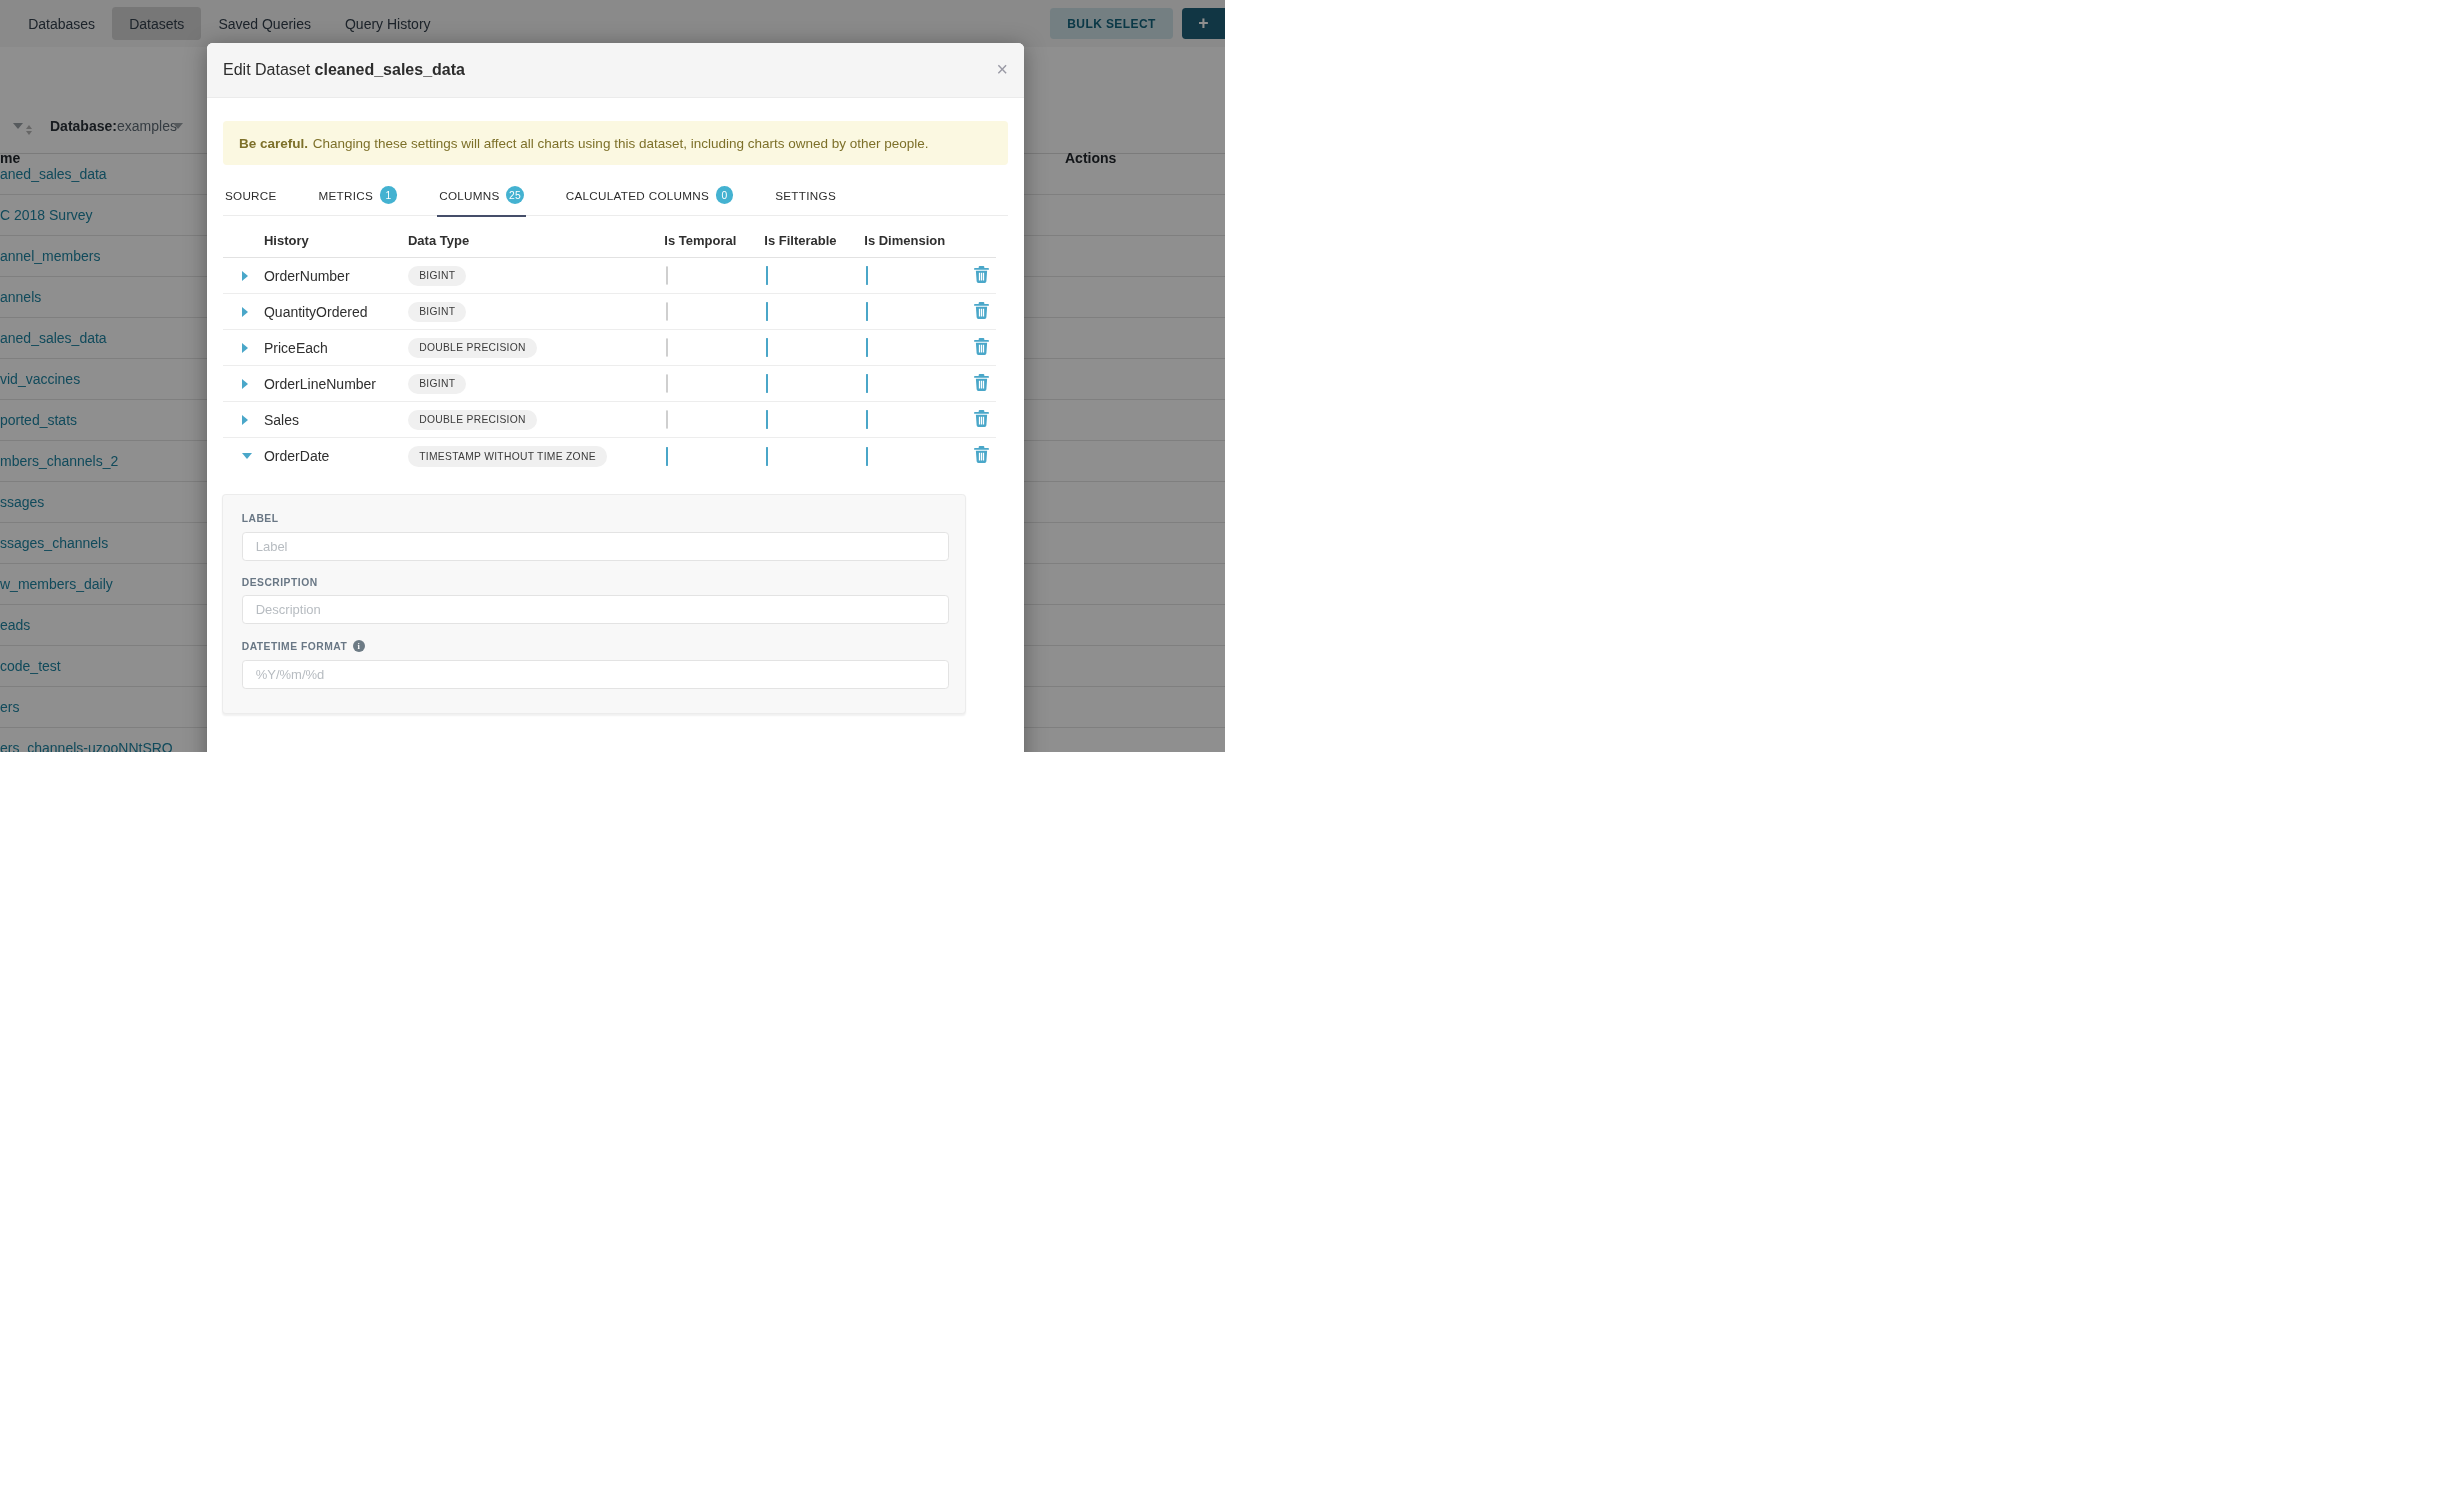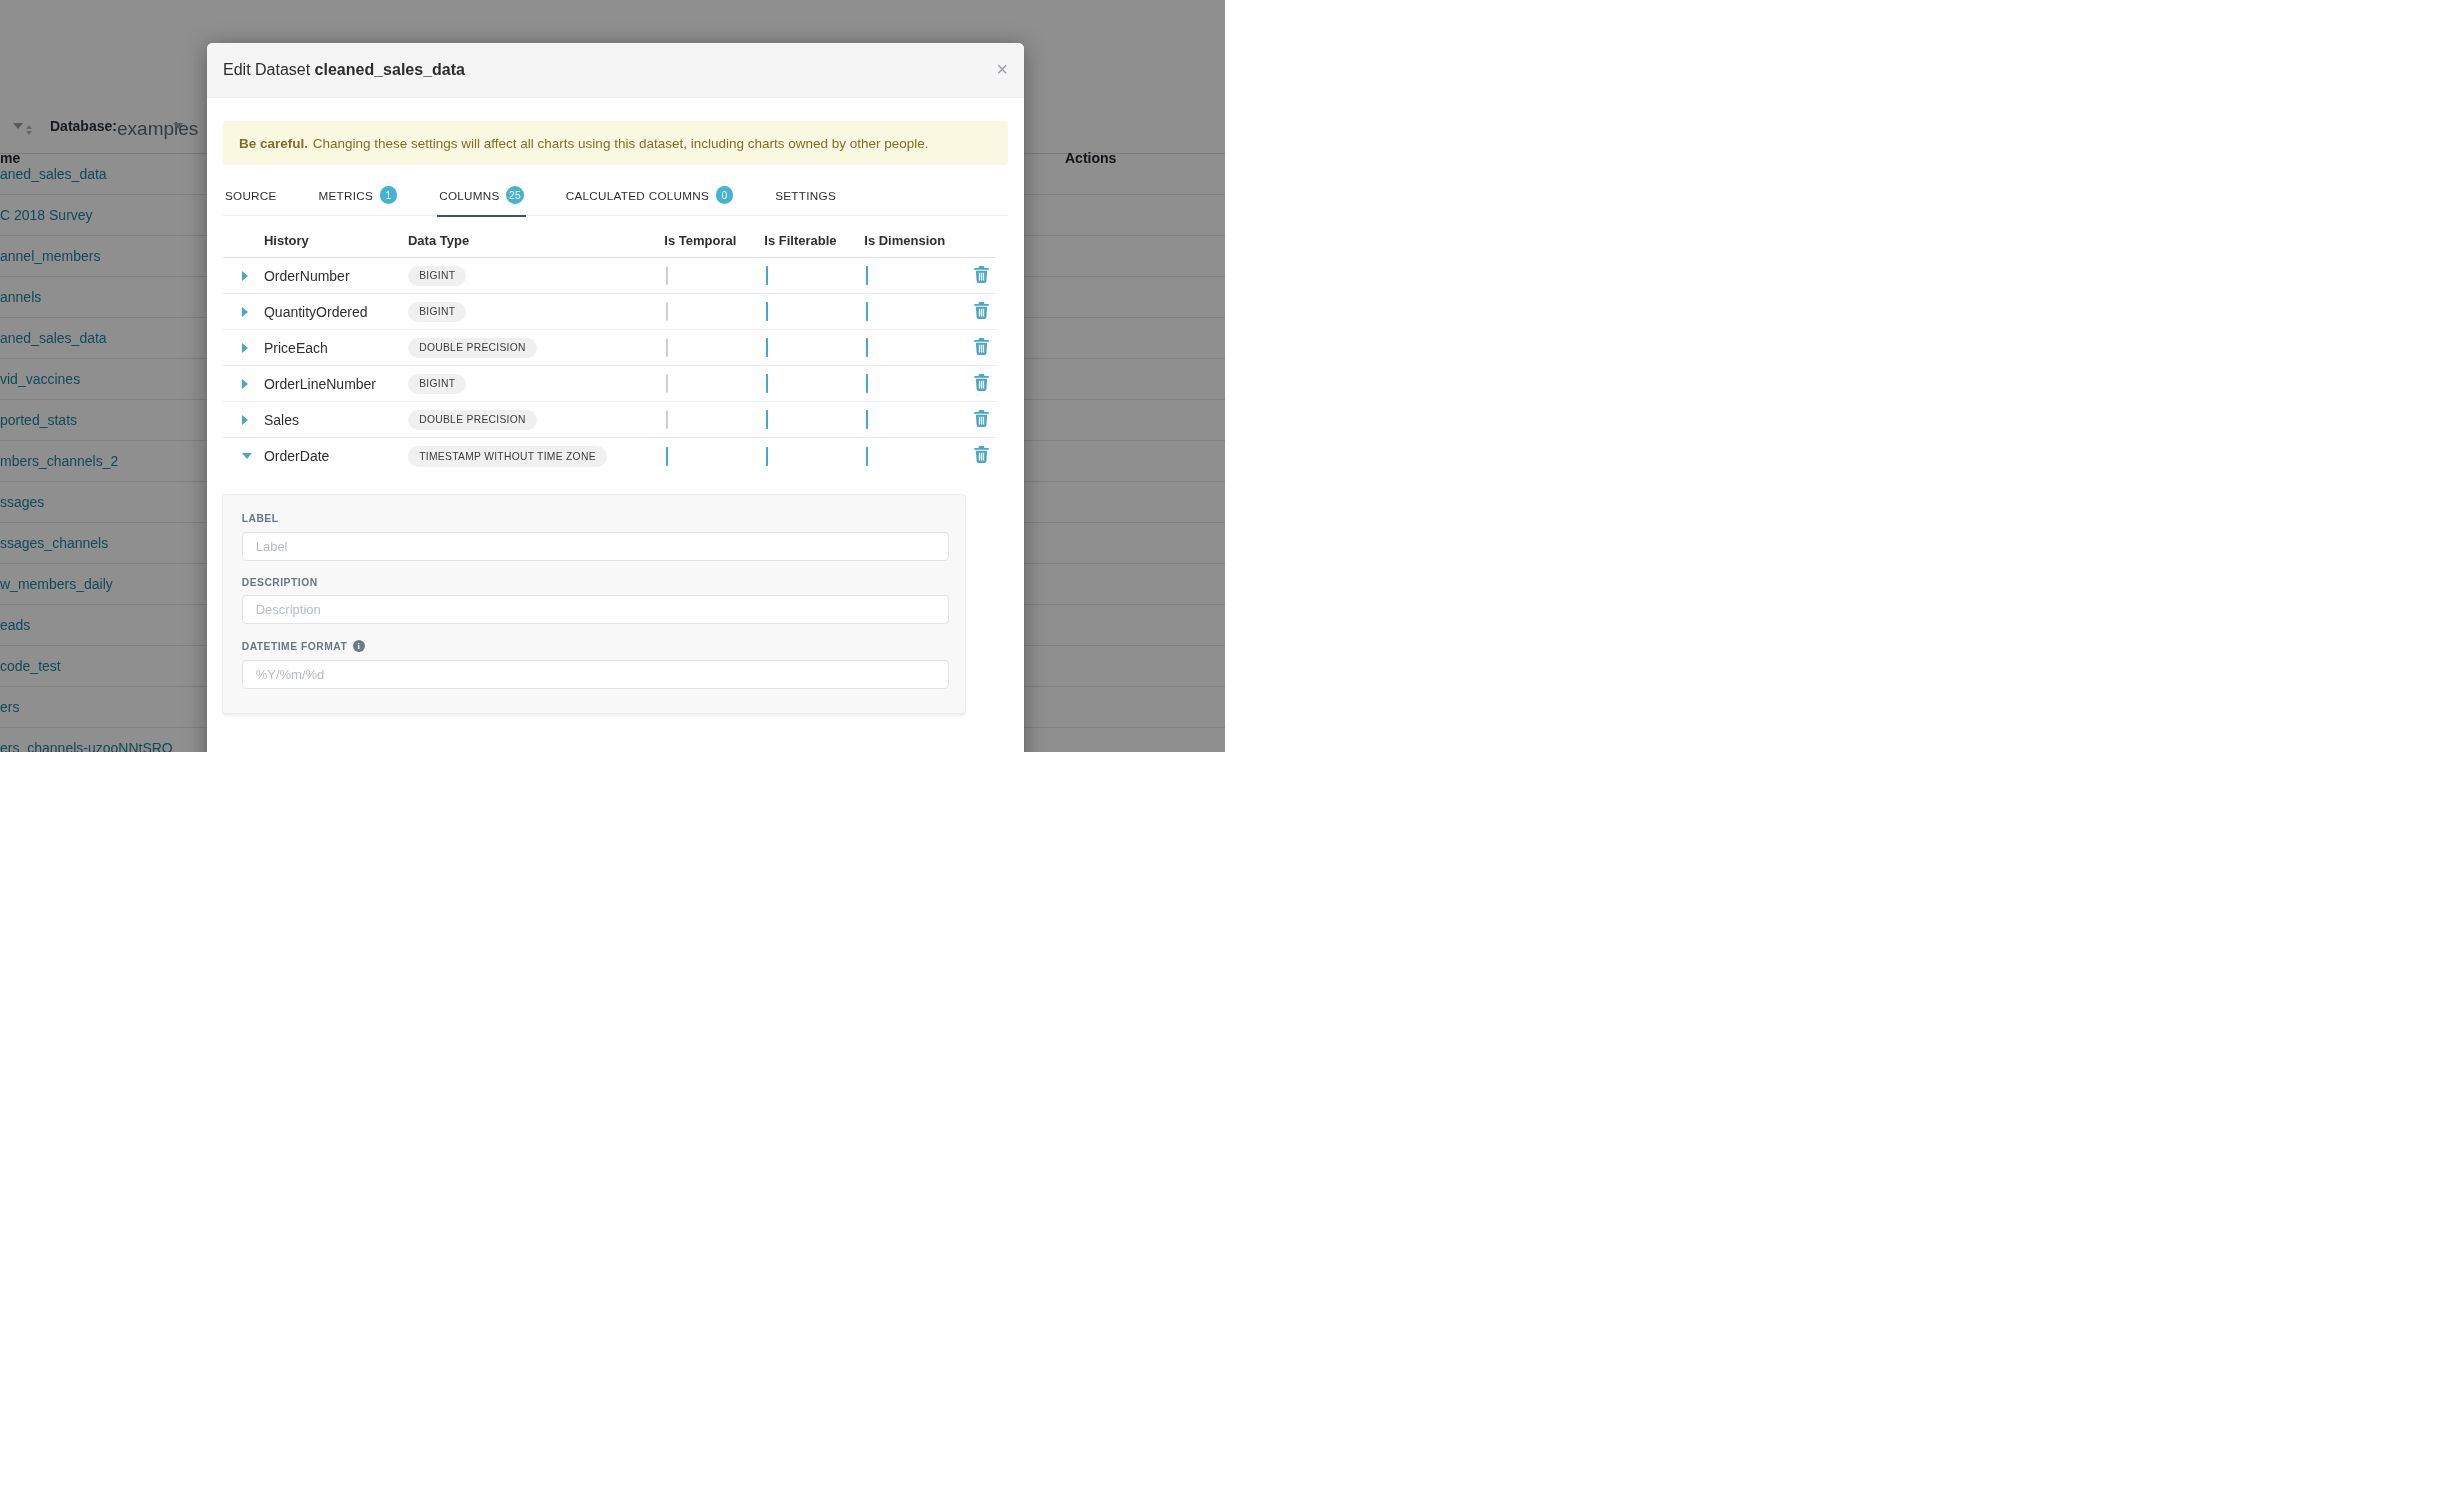--- a/index.html
+++ b/index.html
@@ -16,21 +16,21 @@
   .btn-bulk { background:#cfe2e8; color:#12647e; border:none; border-radius:3.7px;
     font-size:12px; font-weight:700; letter-spacing:0.4px; padding:8.4px 17px; cursor:pointer; }
   .btn-add { background:#1f6179; color:#fff; border:none; border-radius:3.7px 0 0 3.7px;
     width:43px; height:31px; font-size:17.7px; font-weight:700; cursor:pointer; }
 
   .toolbar { position:absolute; left:0; top:47px; width:100%; height:57px; background:#fff; }
   .caret { display:inline-block; width:0; height:0; border-left:5.6px solid transparent;
     border-right:5.6px solid transparent; border-top:6.5px solid #9aa0a6; }
   .tb-caret1 { position:absolute; left:13px; top:76px; }
   .tb-db-label { position:absolute; left:50px; top:71px; font-size:14px; font-weight:700; color:#2b323a; }
-  .tb-db-value { position:absolute; left:117px; top:71px; font-size:19px; color:#5f6b76; }
+  .tb-db-value { position:absolute; left:117px; top:71px; font-size:14px; color:#5f6b76; }
   .tb-caret2 { position:absolute; left:173px; top:76px; }
 
   .bgtable { position:absolute; left:0; top:110px; width:100%; }
   .bg-head { height:44px; border-bottom:0.9px solid #dcdcdc; position:relative; }
   .bg-head-name { position:absolute; left:0; top:28px; font-size:14px; font-weight:700; color:#23282e;margin-top:12px; }
   .sort-icon { position:absolute; left:26px; top:15px; display:flex; flex-direction:column; gap:1.9px; }
   .sort-icon i { display:block; width:0; height:0; border-left:3.7px solid transparent; border-right:3.7px solid transparent; }
   .sort-up { border-bottom:4.7px solid #b6b6b6; }
   .sort-down { border-top:4.7px solid #b6b6b6; }
   .bg-head-actions { position:absolute; left:1065px; top:12px; font-size:14px; font-weight:700; color:#23282e;margin-top:28px; }
@@ -91,20 +91,32 @@
     font-family:"Liberation Serif", serif; cursor:pointer; }
   .finput { width:707px; height:29px; background:#fff; border:0.9px solid #e3e3e3; border-radius:3.7px;
     padding:0 13px; font-size:13px; color:#333; font-family:"Liberation Sans", sans-serif; }
   .finput::placeholder { color:#b7bcc1; }
 </style>
 </head>
 <body>
 
 <div class="page">
 
+  <div class="navbar">
+    <ul class="nav-items" id="nav-items">
+        <li class="nav-item">Databases</li>
+        <li class="nav-item active">Datasets</li>
+        <li class="nav-item">Saved Queries</li>
+        <li class="nav-item">Query History</li>
+      </ul>
+    <div class="nav-right">
+      <button class="btn-bulk">BULK SELECT</button>
+      <button class="btn-add">+</button>
+    </div>
+  </div>
 
   <div class="toolbar">
     <span class="caret tb-caret1"></span>
     <span class="tb-db-label">Database:</span>
     <span class="tb-db-value">examples</span>
     <span class="caret tb-caret2"></span>
   </div>
 
   <div class="bgtable">
     <div class="bg-head">

